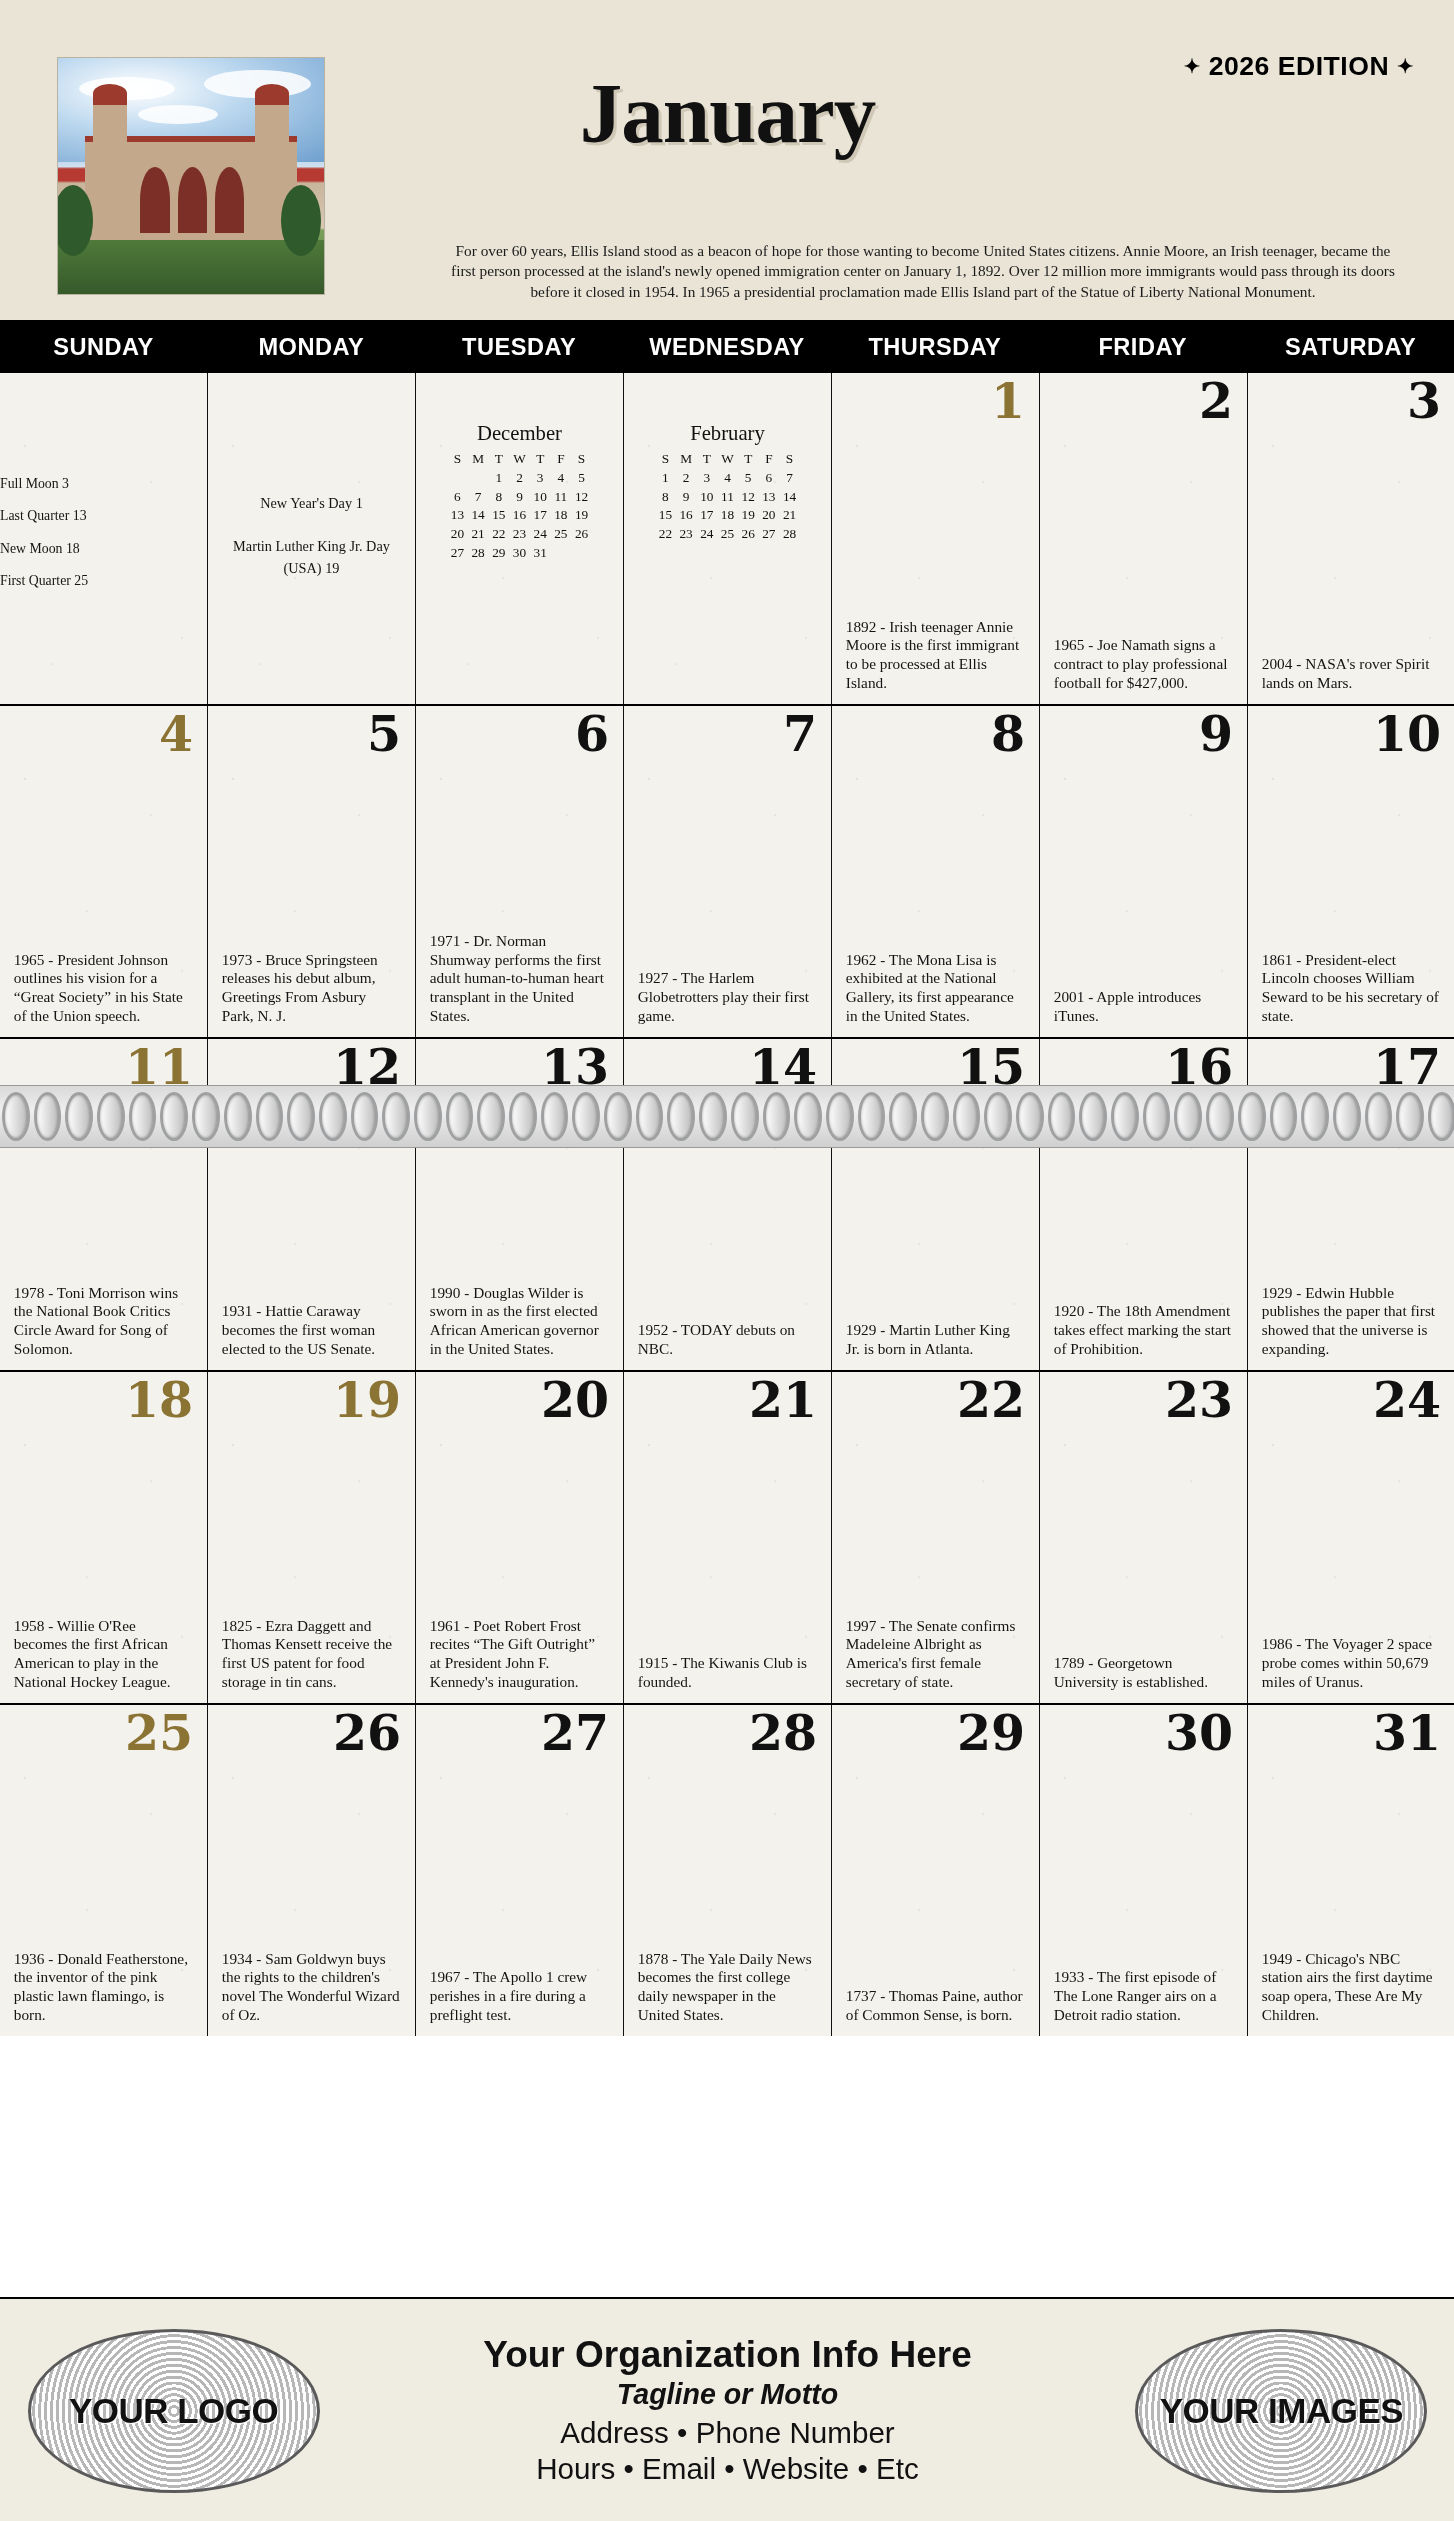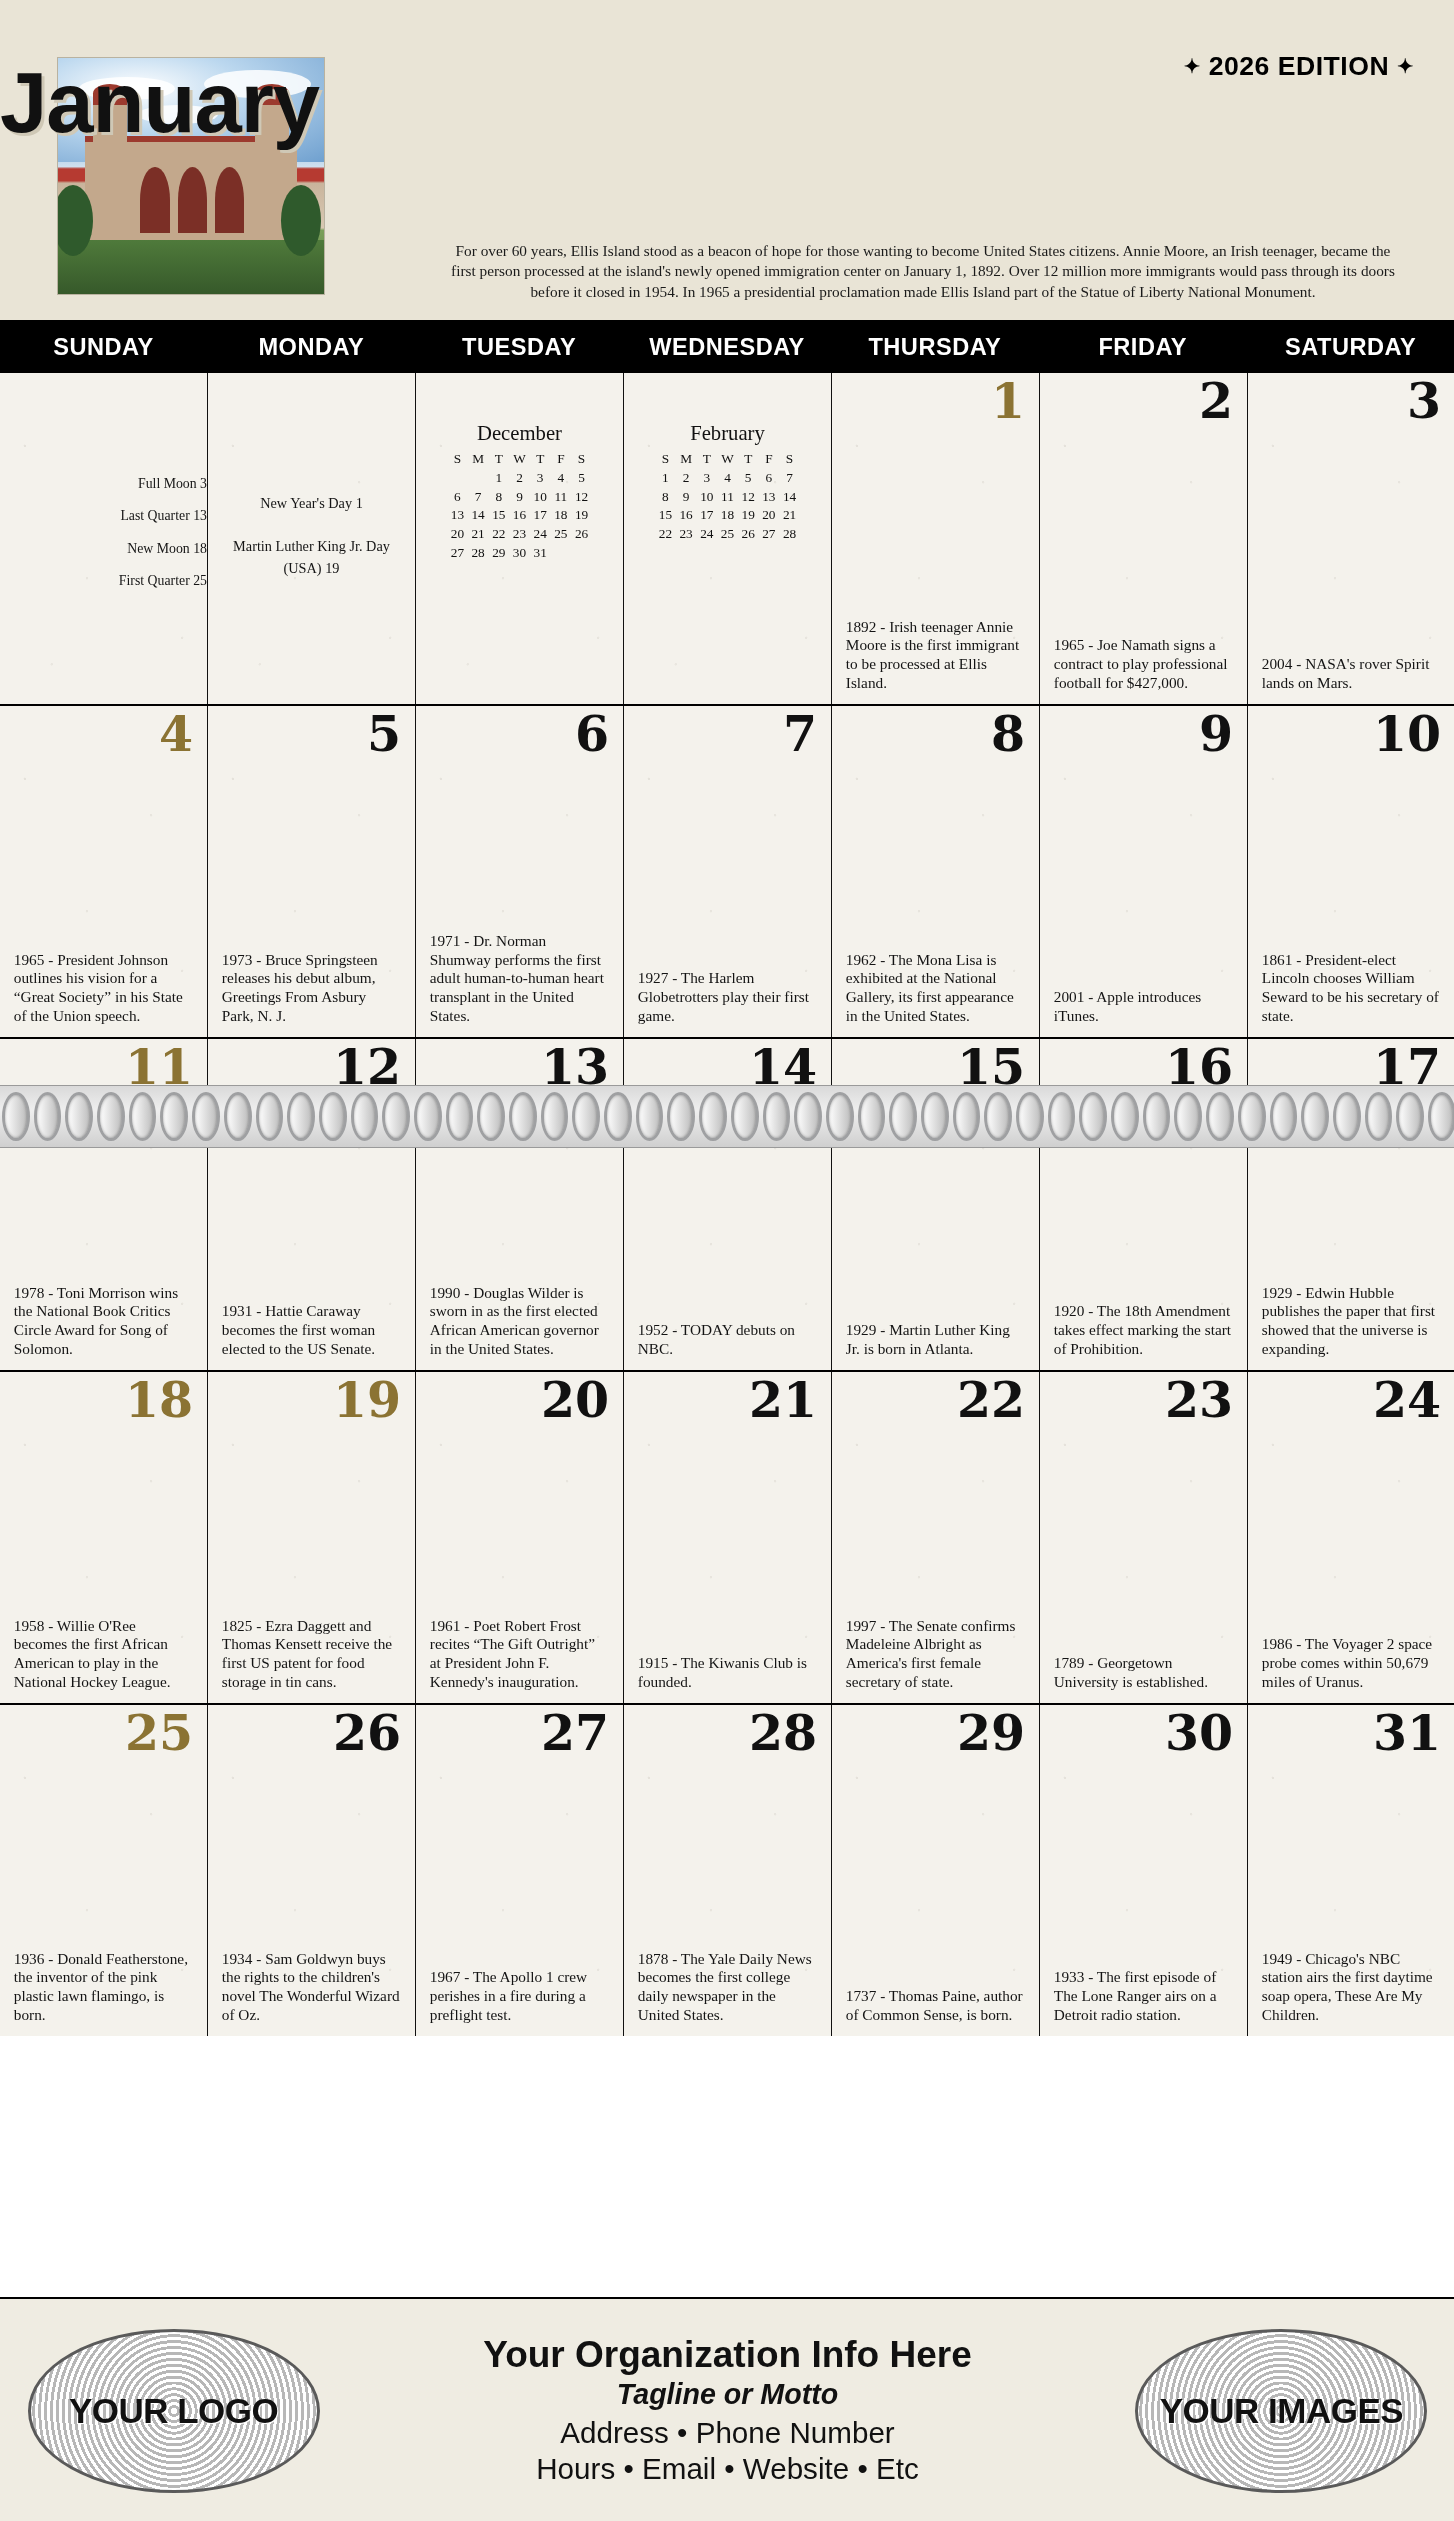--- a/index.html
+++ b/index.html
@@ -42,22 +42,23 @@
   .photo .t2{left:74%;}
   .photo .dome{position:absolute;width:13%;height:8%;top:11%;background:#9c3a2e;border-radius:50% 50% 0 0;}
   .photo .d1{left:13%;}
   .photo .d2{left:74%;}
   .photo .arch{position:absolute;top:46%;width:11%;height:28%;background:#7b2f26;border-radius:50% 50% 0 0;}
   .photo .grass{position:absolute;left:0;bottom:0;width:100%;height:23%;
     background:linear-gradient(#4f7a3b,#36592a);}
   .photo .tree{position:absolute;bottom:16%;width:15%;height:30%;border-radius:50%;background:#2f5a2c;}
 
   .monthtitle{
-    position:absolute;left:0;right:0;top:54px;
-    font-family:Liberation Sans, sans-serif;
+    position:absolute;left:0;right:0;top:64px;
+    text-align:center;
+    font-family:Liberation Serif, serif;
     font-weight:bold;
     font-size:85px;
     letter-spacing:-1px;
     color:#111;
     text-shadow:3px 3px 0 #cfc8b6;
   }
   .blurb{
     position:absolute;left:448px;right:57px;top:241px;
     font-size:15.3px;line-height:1.33;color:#1a1a1a;text-align:center;
   }
@@ -99,21 +100,21 @@
   }
   .cell.sun .num{color:#8b7333;}
   .cell .ev{
     position:absolute;left:13.8px;right:13.8px;bottom:11.8px;
     font-size:15.3px;line-height:1.22;color:#141414;
   }
 
   
   .moonlist{
     position:absolute;left:0;right:0;top:95px;
-    text-align:right;font-size:13.8px;line-height:2.35;color:#151515;
+    text-align:left;font-size:13.8px;line-height:2.35;color:#151515;
   }
   .holidays{
     position:absolute;left:5.9px;right:5.9px;top:120px;
     text-align:center;font-size:14.3px;line-height:1.5;color:#151515;
   }
 
   
   .mini{position:absolute;left:0;right:0;top:49px;text-align:center;color:#111;}
   .mini .mtitle{font-size:20.7px;margin-bottom:4.9px;}
   .mini table{margin:0 auto;border-collapse:collapse;}

